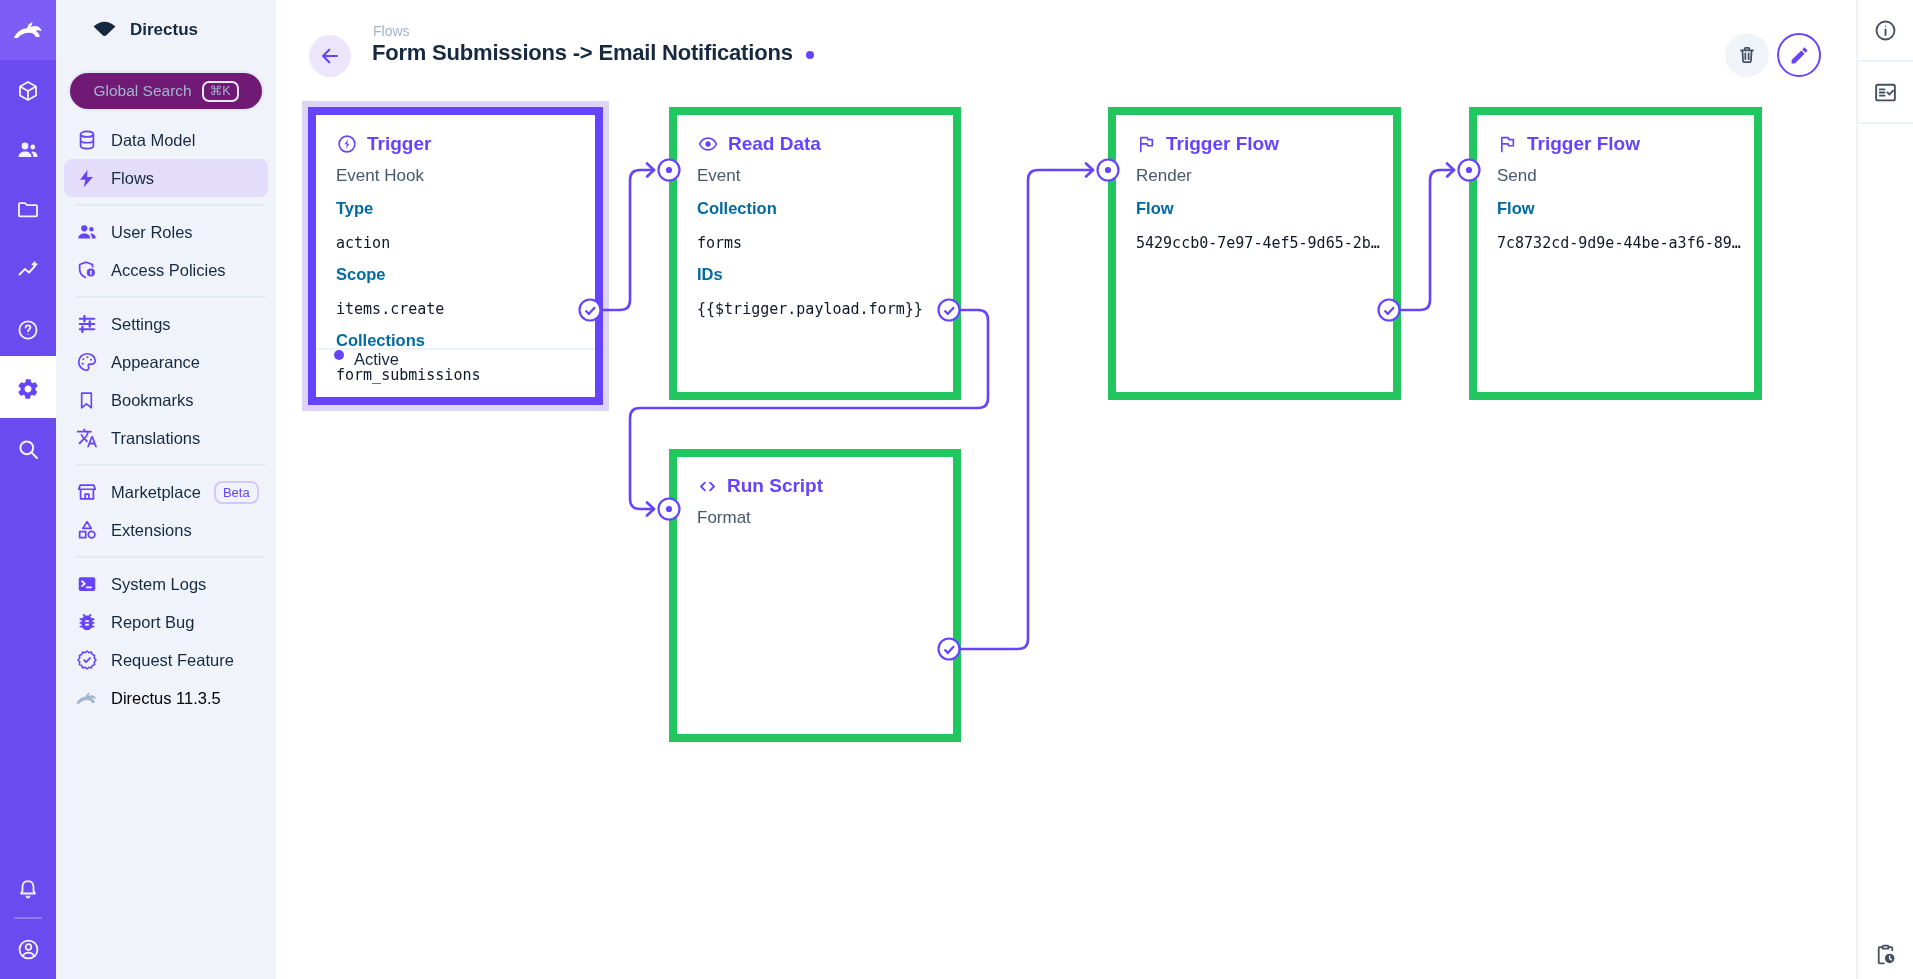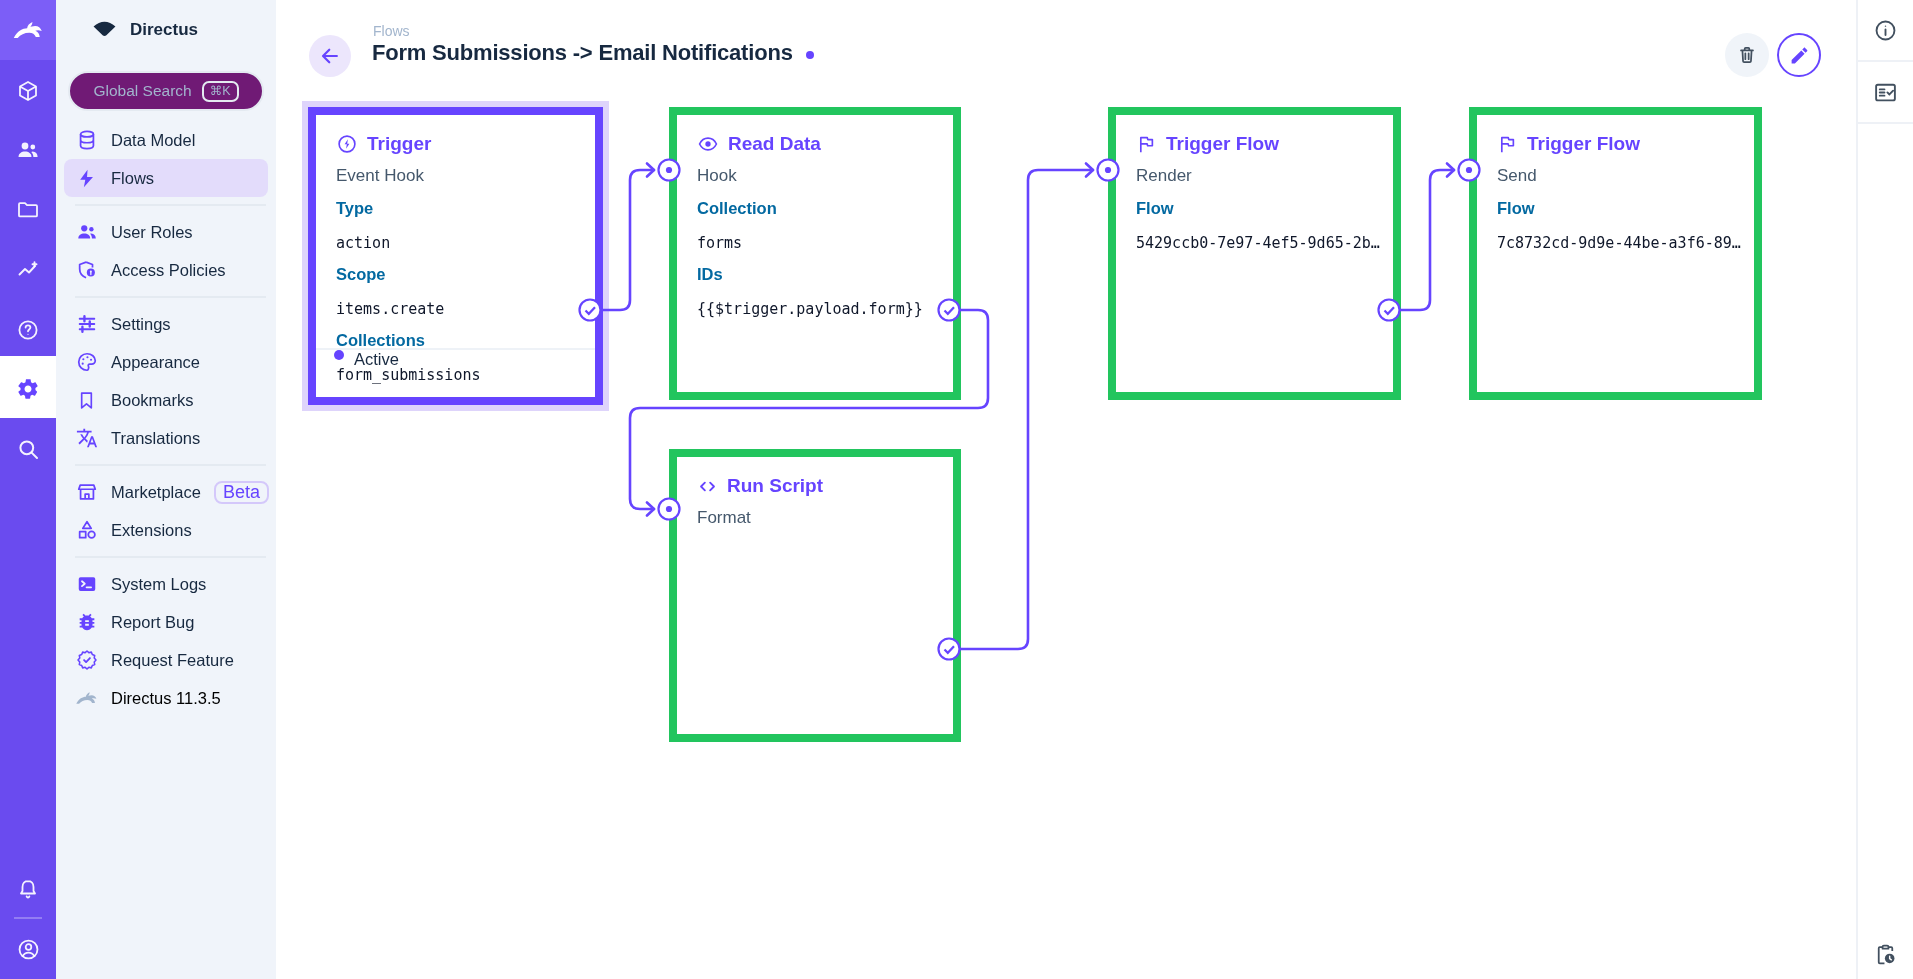--- a/index.html
+++ b/index.html
@@ -27,21 +27,21 @@
   .kbd{border:2px solid #e4eaf1;border-radius:7px;color:#a2b5cd;font-size:12.5px;padding:0px 6px;line-height:17px;}
   .nav-list{margin-top:10px;}
   .nav-item{display:flex;align-items:center;gap:13px;height:38px;margin:0 8px;padding:0 0 0 11px;
             border-radius:8px;font-size:16.5px;color:#172940;cursor:pointer;white-space:nowrap;}
   .nav-item .nico{width:23px;height:23px;flex:0 0 23px;color:#6644ff;display:flex;align-items:center;justify-content:center;}
   .nav-item.active{background:#e3dcfb;}
   .nav-item.muted{color:#000000;}
   .nav-item.muted .nico{color:#a2b5cd;}
   .nav-divider{height:16px;position:relative;}
   .nav-divider::after{content:"";position:absolute;left:19px;right:10px;top:7px;border-top:2px solid #e4eaf1;}
-  .badge{margin-left:auto;margin-right:24px;border:2px solid #d4c8fa;color:#6644ff;font-size:18px;
+  .badge{margin-left:auto;margin-right:24px;border:2px solid #d4c8fa;color:#6644ff;font-size:13px;
          padding:0 7px;line-height:19px;border-radius:8px;}
 
   
   .main{position:absolute;left:276px;top:0;width:1580px;height:979px;background:#fff;}
   .back-btn{position:absolute;left:33px;top:35px;width:42px;height:42px;border-radius:50%;
             background:#ece6fc;display:flex;align-items:center;justify-content:center;cursor:pointer;z-index:11;}
   .crumb{position:absolute;left:97px;top:23px;font-size:14px;color:#a2b5cd;z-index:11;}
   .title-row{position:absolute;left:96px;top:40px;display:flex;align-items:center;z-index:11;}
   .page-title{font-size:22px;font-weight:700;color:#172940;letter-spacing:-0.2px;}
   .edited-dot{width:8px;height:8px;border-radius:50%;background:#6644ff;margin-left:13px;margin-top:3px;}
@@ -374,21 +374,21 @@
     </section>
 
     <section class="panel" style="left:393px;top:107px;width:276px;height:277px;">
       <div class="p-title">
         <svg width="22" height="22" viewBox="0 0 24 24" fill="none" stroke="currentColor" stroke-width="1.8">
           <path d="M2.8 12 C4.8 7.9 8.2 5.6 12 5.6 C15.8 5.6 19.2 7.9 21.2 12 C19.2 16.1 15.8 18.4 12 18.4 C8.2 18.4 4.8 16.1 2.8 12 Z"></path>
           <circle cx="12" cy="12" r="2.9" fill="currentColor" stroke="none"></circle>
         </svg>
         <span>Read Data</span>
       </div>
-      <div class="p-name">Hook</div>
+      <div class="p-name">Event</div>
       <div class="p-field">
           <div class="lbl">Collection</div>
           <div class="val">forms</div>
         </div>
       <div class="p-field">
           <div class="lbl">IDs</div>
           <div class="val">{{$trigger.payload.form}}</div>
         </div>
     </section>
 

